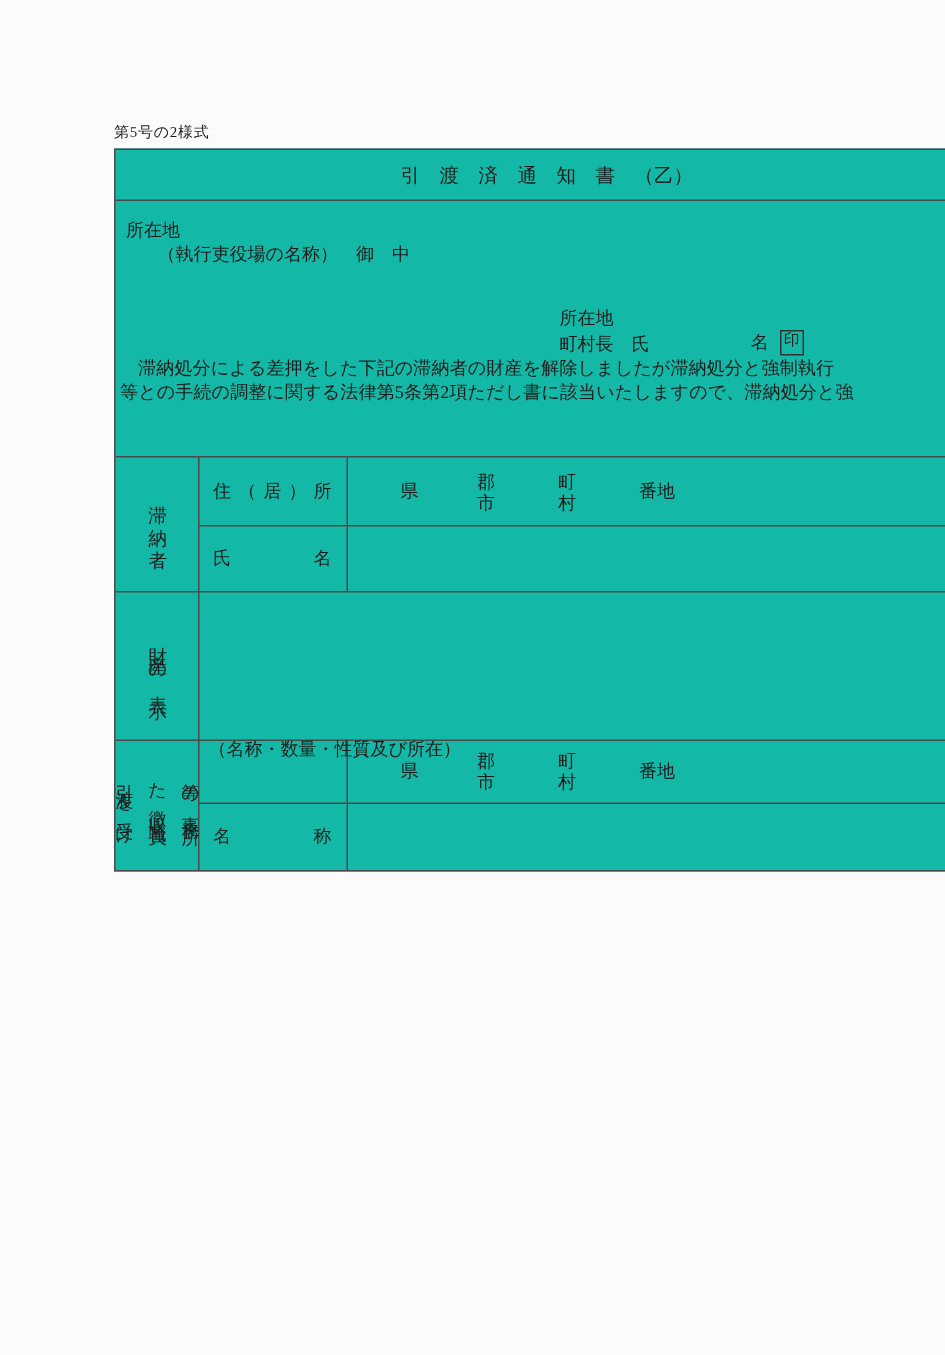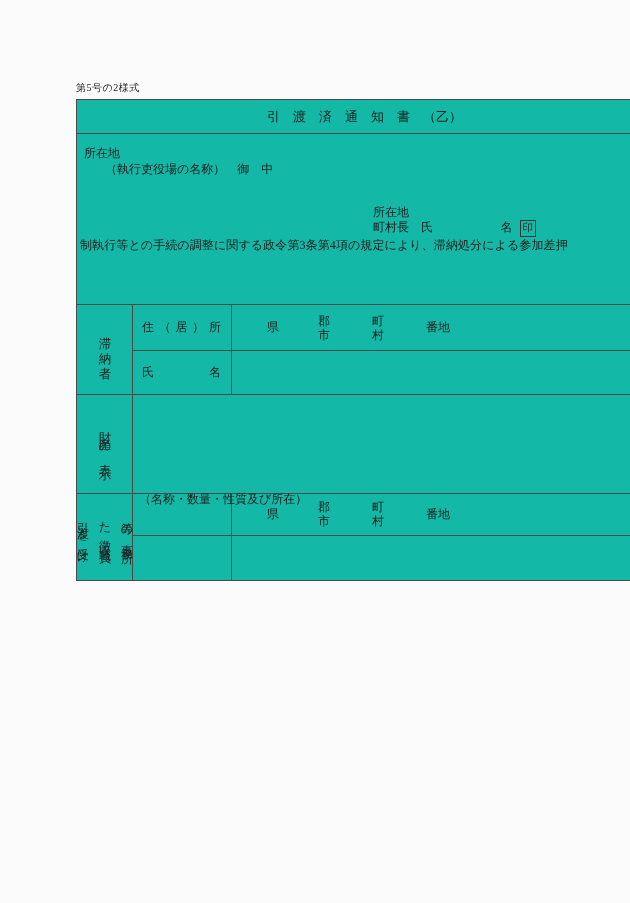--- a/index.html
+++ b/index.html
@@ -33,21 +33,21 @@
   }
 
   .recipient-location { position:absolute; left:7px;  top:45px;  font-size:12px; }
   .recipient-office   { position:absolute; left:28px; top:61px;  font-size:12px; }
 
   .sender-block {
     position:absolute; left:296px; top:104px; width:163px;
     font-size:12px; line-height:16px;
   }
   .sender-name-line {
-    display:flex; justify-content:space-between; align-items:center;font-family:Liberation Mono, monospace;
+    display:flex; justify-content:space-between; align-items:flex-end;
   }
   .sender-name-right { display:flex; align-items:center; }
   .seal-mark {
     display:inline-block;
     border:1px solid #333;
     font-size:10.5px; line-height:1;
     padding:2px 2px;
     margin-left:7px;
   }
 
@@ -134,21 +134,22 @@
       <div class="sender-name-line">
         <span>町村長　氏</span>
         <span class="sender-name-right">
           <span>名</span>
           <span class="seal-mark">印</span>
         </span>
       </div>
     </div>
 
     <div class="body-para">
-      <div class="pline">制執行等との手続の調整に関する政令第3条第4項の規定により、滞納処分による参加差押</div>
+      <div class="pline">　滞納処分による差押をした下記の滞納者の財産を解除しましたが滞納処分と強制執行</div>
+      <div class="pline">等との手続の調整に関する法律第5条第2項ただし書に該当いたしますので、滞納処分と強</div>
     </div>
 
     <div class="tbl">
 
       <div class="gl v1"></div>
       <div class="gl v2a"></div>
       <div class="gl v2b"></div>
       <div class="gl h1"></div>
       <div class="gl h2"></div>
       <div class="gl h3"></div>
@@ -169,20 +170,23 @@
           <span class="vlabel">等の事務所</span>
         </span>
       </div>
 
       <div class="cell c-residence">
         <div class="jlabel">住 （ 居 ） 所</div>
       </div>
       <div class="cell c-name">
         <div class="jlabel">氏 名</div>
       </div>
+      <div class="cell c-office">
+        <div class="jlabel">名 称</div>
+      </div>
 
       <div class="cell c-addr1">
         <div class="addr-inner">
           <span class="ap-ken">県</span>
           <span class="ap-stack">
             <span>郡</span>
             <span>市</span>
           </span>
           <span class="ap-stack2">
             <span>町</span>

